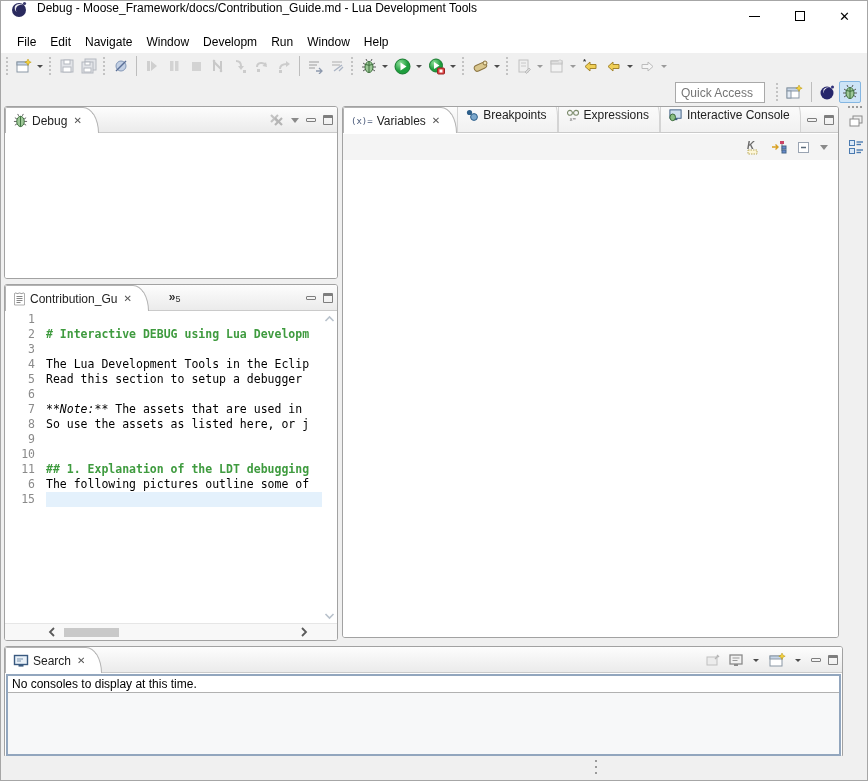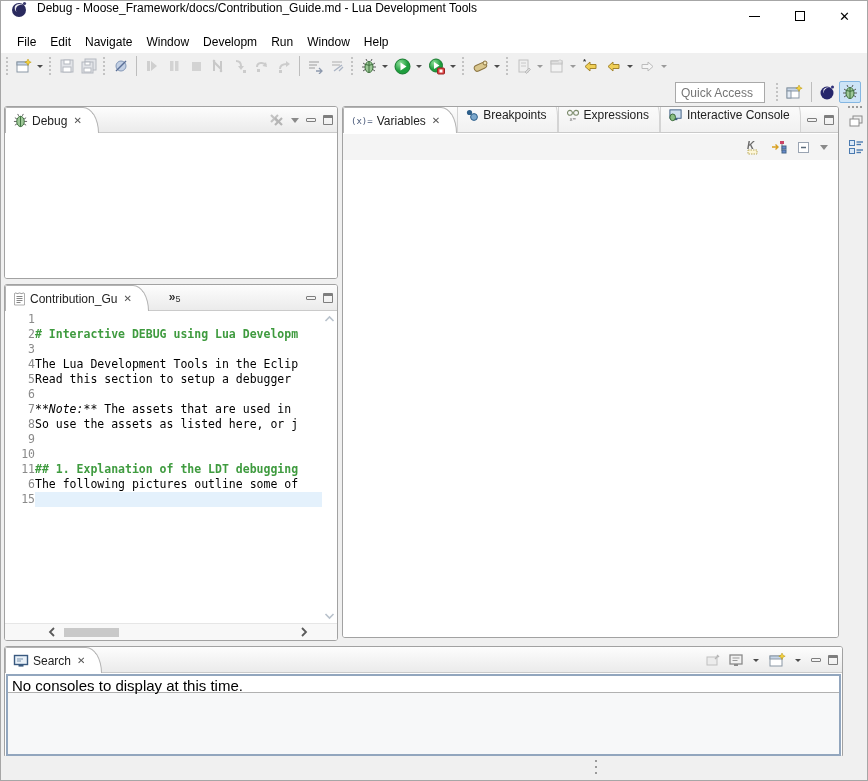--- a/index.html
+++ b/index.html
@@ -57,32 +57,32 @@
 
 
 .vars-toolbar { position:absolute; top:27px; left:0; right:0; height:26px; background:#f4f4f4; display:flex; align-items:center; justify-content:flex-end; gap:9px; padding-right:10px; }
 .vars-content { position:absolute; top:53px; left:0; right:0; bottom:0; background:#fff; }
 
 
 .editor-body { position:absolute; top:27px; left:0; right:0; bottom:0; background:#fff; font-family:"DejaVu Sans Mono",monospace; font-size:11.5px; }
 .editor-lines { position:absolute; top:0; left:0; right:15px; bottom:17px; overflow:hidden; }
 .line { display:flex; height:15px; line-height:15px; }
 .ln { width:30px; text-align:right; color:#8a8a8a; flex:none; }
-.code { flex:1; white-space:pre; overflow:hidden; color:#000; }
+.code { flex:1; white-space:pre; overflow:hidden; margin-left:11px; color:#000; }
 .line.current .code { background:#e4f1fc; }
 .code .heading { color:#3f9b3f; font-weight:bold; }
 .code .italic { font-style:italic; }
 .vscroll { position:absolute; top:0; right:0; width:15px; bottom:17px; background:#fff; }
 .hscroll { position:absolute; bottom:0; left:0; right:0; height:17px; background:#f8f8f8; border-top:1px solid #e6e6e6; }
 .hthumb { position:absolute; left:59px; top:4px; width:55px; height:9px; background:#c9c9c9; }
 .harrow { position:absolute; top:2px; }
 
 
 .console-content { position:absolute; top:27px; left:1px; right:1px; bottom:1px; border:2px solid #92a6be; background:#f7f8f9; }
-.console-msg { height:17px; background:#fff; border-bottom:1px solid #b1b1b1; font-size:15px; color:#000; padding:1px 4px; }
+.console-msg { height:17px; background:#fff; border-bottom:1px solid #b1b1b1; font-size:12px; color:#000; padding:1px 4px; }
 
 
 .right-strip { position:absolute; left:845px; top:103px; width:22px; height:540px; }
 .strip-dots { display:flex; gap:2px; margin:2px 0 6px 2px; }
 .strip-dots i { width:2px; height:2px; background:#9a9a9a; }
 .strip-icon { margin:6px 0 0 2px; }
 
 
 .statusbar { position:absolute; left:0; right:0; bottom:0; height:24px; background:#f0f0f0; }
 .status-handle { position:absolute; left:594px; top:4px; display:flex; flex-direction:column; gap:4px; }

